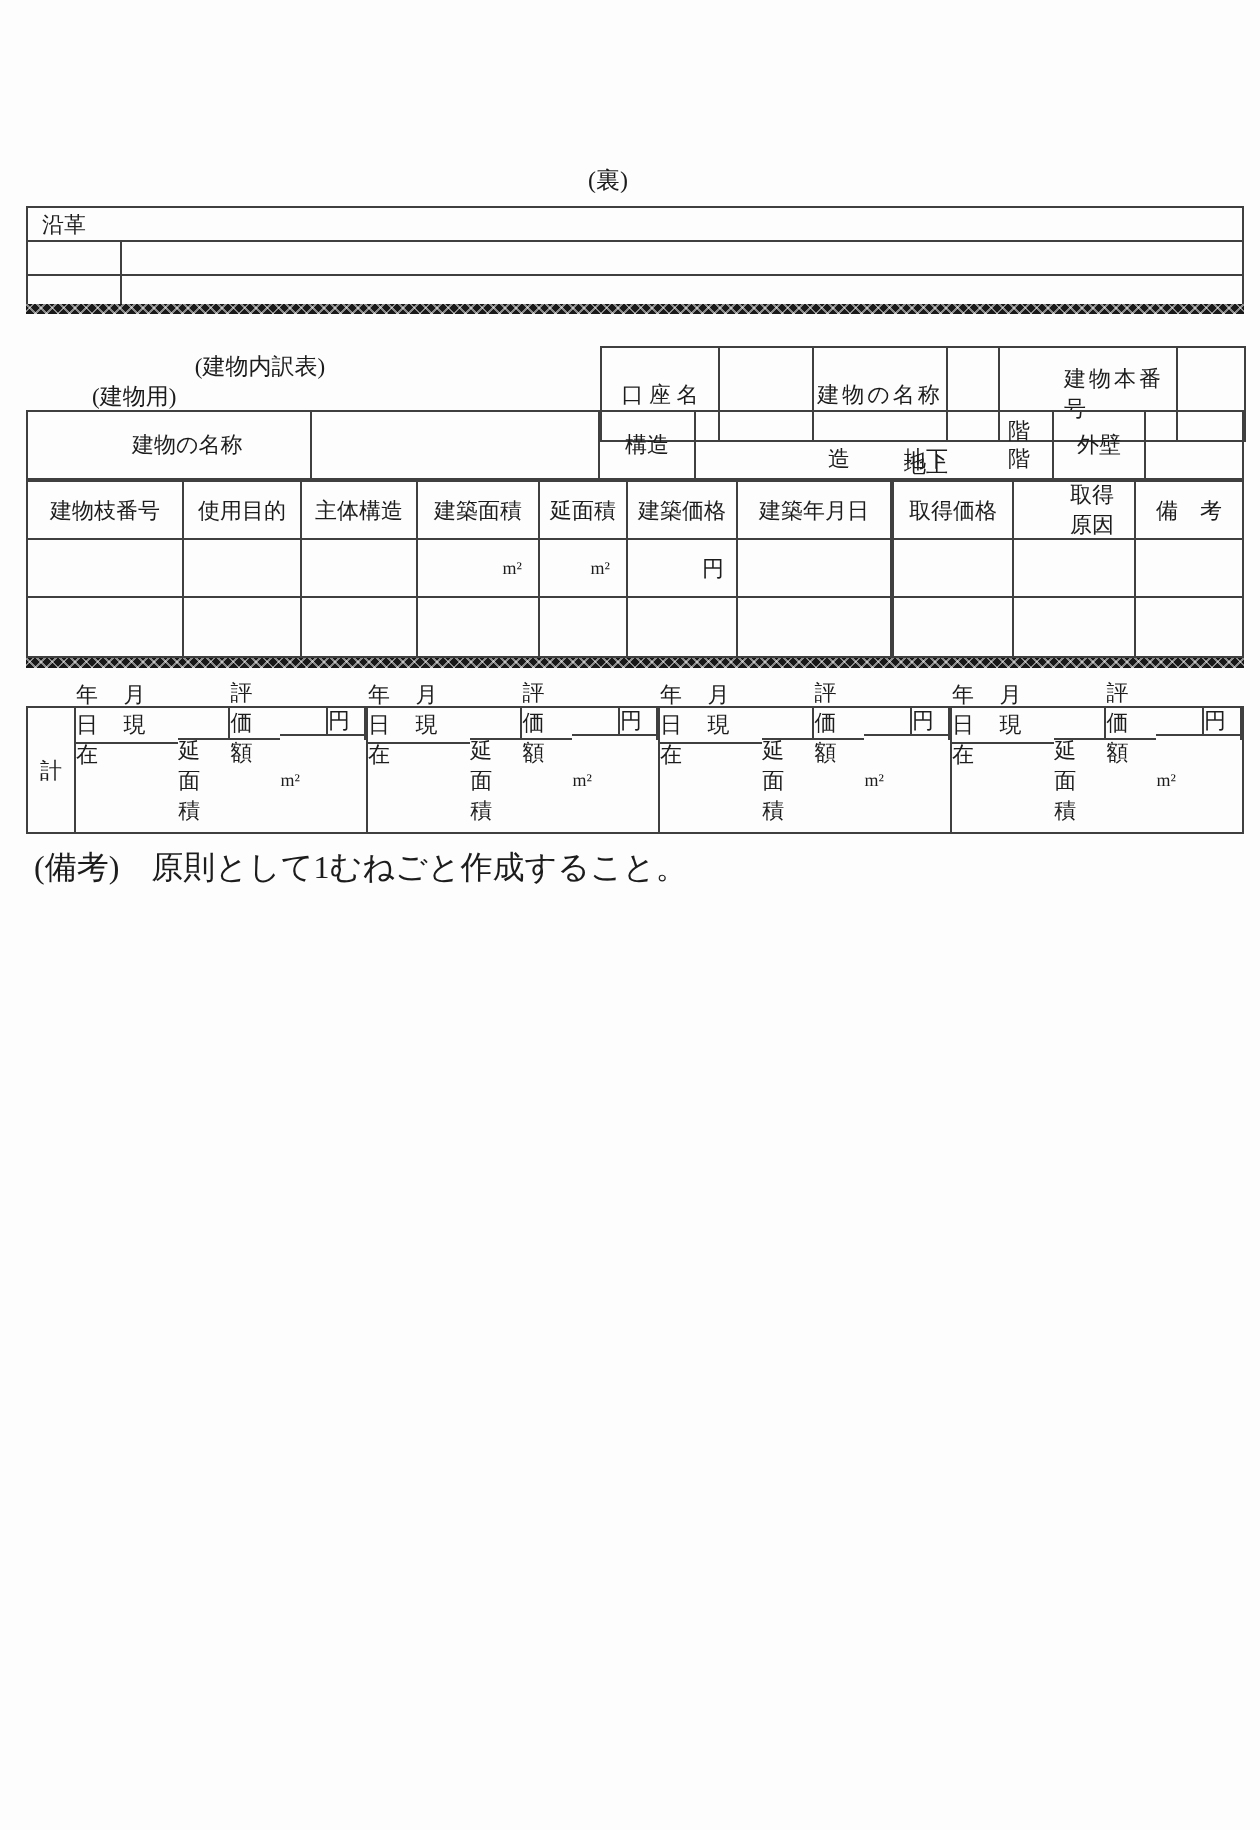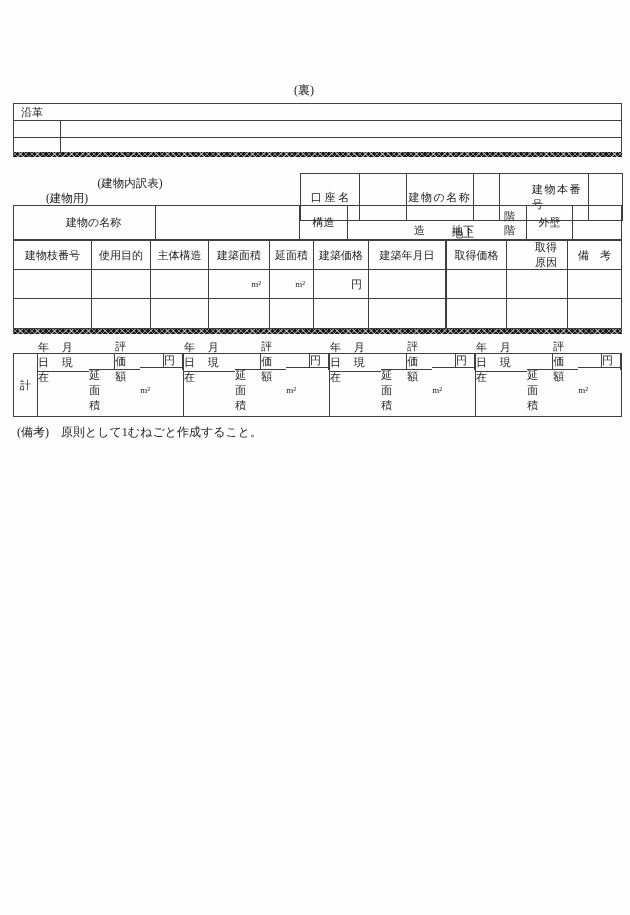--- a/index.html
+++ b/index.html
@@ -77,21 +77,21 @@
   .sg:nth-child(2) { border-left:none; }
   .sg-head { height:18px; border-bottom:1px solid #3f3f3f; display:flex; align-items:center; justify-content:center; word-spacing:10px; }
   .sg-row { display:flex; border-bottom:1px solid #3f3f3f; height:16px; }
   .sg-row.units { height:14px; }
   .sg-row.blank { border-bottom:none; flex:1; }
   .sg-cell { flex:1; border-left:1px solid #3f3f3f; display:flex; align-items:center; justify-content:center; word-spacing:7px; }
   .sg-cell:first-child { border-left:none;margin-top:36px; }
   .sg-cell.u-area { justify-content:flex-end; padding-right:13px; font-size:9px; word-spacing:normal; }
   .sg-cell.u-yen { justify-content:flex-end; padding-right:7px; word-spacing:normal; }
 
-  .footnote { left:17px; top:424px; font-size:12px; }
+  .footnote { left:17px; top:424px; font-size:16px; }
 </style>
 </head>
 <body>
 
 <div class="abs side-label">(裏)</div>
 
 <div class="abs history">
   <div class="h-row h-title">
     <span>沿革</span>
   </div>

